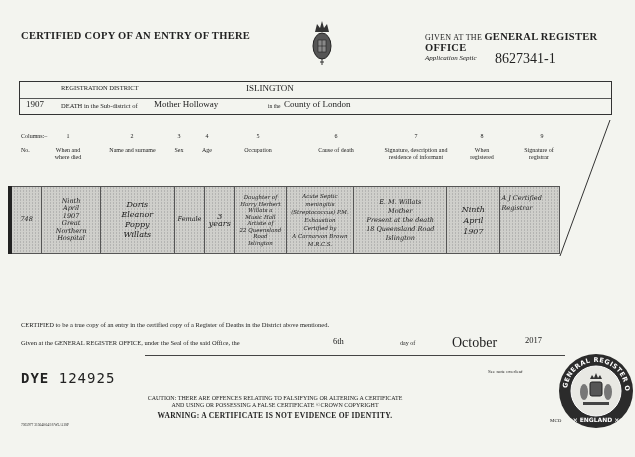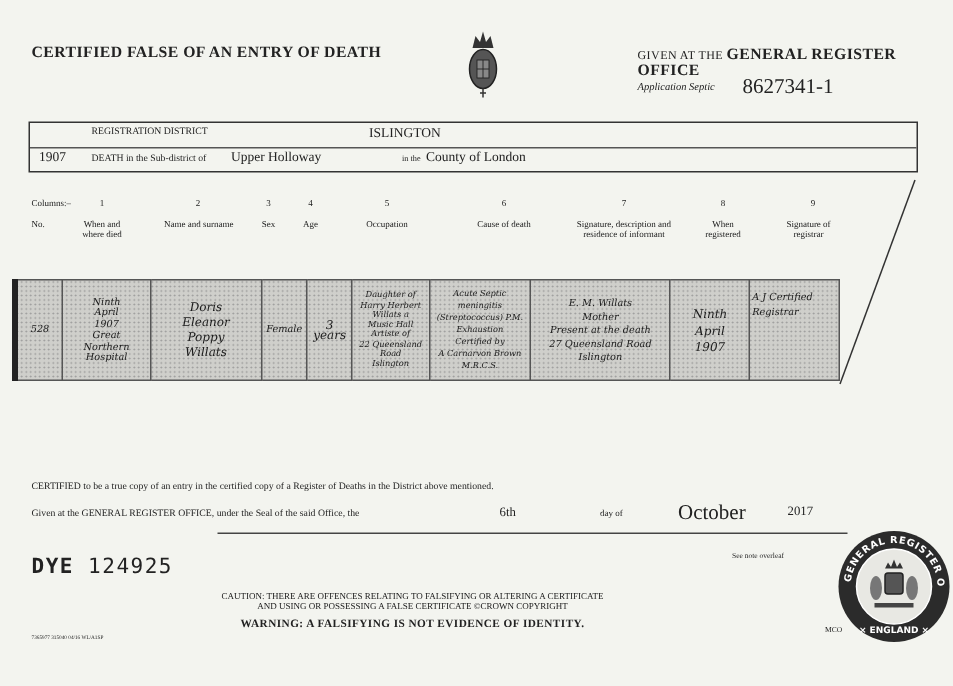--- a/index.html
+++ b/index.html
@@ -40,21 +40,21 @@
   .seenote{left:488px;top:369px;font-size:5px;}
   .seal{left:557px;top:352px;width:78px;height:78px;}
   .mco{left:550px;top:418px;font-size:5px;}
   .caution{left:130px;top:395px;width:290px;text-align:center;font-size:6px;line-height:7px;}
   .warning{left:130px;top:411px;width:290px;text-align:center;font-size:7.5px;font-weight:bold;letter-spacing:0.3px;}
   .code{left:21px;top:423px;font-size:3.5px;}
 </style>
 </head>
 <body>
 
-<div class="abs title">CERTIFIED FALSE OF AN ENTRY OF DEATH</div>
+<div class="abs title">CERTIFIED COPY OF AN ENTRY OF THERE</div>
 
 <svg class="abs crest" viewBox="0 0 22 50">
   <path d="M4 14 L6 6 L9 10 L11 3 L13 10 L16 6 L18 14 Z" fill="#333"></path>
   <ellipse cx="11" cy="28" rx="9" ry="13" fill="#555" stroke="#222"></ellipse>
   <rect x="7" y="22" width="8" height="12" fill="#888" stroke="#222" stroke-width="0.6"></rect>
   <line x1="11" y1="22" x2="11" y2="34" stroke="#222" stroke-width="0.6"></line>
   <line x1="7" y1="28" x2="15" y2="28" stroke="#222" stroke-width="0.6"></line>
   <path d="M11 41 L11 47 M9 44 L13 44" stroke="#333" stroke-width="1"></path>
 </svg>
 
@@ -62,21 +62,21 @@
 <div class="abs app">Application Septic</div>
 <div class="abs appnum">8627341-1</div>
 
 <div class="abs hdrbox">
     <div class="line"></div>
   </div>
 <div class="abs rd-label">REGISTRATION DISTRICT</div>
 <div class="abs rd-value">ISLINGTON</div>
 <div class="abs year">1907</div>
 <div class="abs sub-label">DEATH in the Sub-district of</div>
-<div class="abs sub-value">Upper Holloway</div>
+<div class="abs sub-value">Mother Holloway</div>
 <div class="abs inthe">in the</div>
 <div class="abs county">County of London</div>
 
 <div class="abs colslab">Columns:–</div>
 <div class="abs colnum" style="left:48px">1</div>
 <div class="abs colnum" style="left:112px">2</div>
 <div class="abs colnum" style="left:159px">3</div>
 <div class="abs colnum" style="left:187px">4</div>
 <div class="abs colnum" style="left:238px">5</div>
 <div class="abs colnum" style="left:316px">6</div>
@@ -95,21 +95,21 @@
 <div class="abs colhdr" style="left:373px;width:86px;white-space:pre-line">Signature, description and
 residence of informant</div>
 <div class="abs colhdr" style="left:462px;width:40px;white-space:pre-line">When
 registered</div>
 <div class="abs colhdr" style="left:514px;width:50px;white-space:pre-line">Signature of
 registrar</div>
 
 <table class="entry">
   <tbody>
       <tr>
-    <td class="edge" style="width:26px">528</td>
+    <td class="edge" style="width:26px">748</td>
     <td style="width:53px">Ninth
 April
 1907
 Great
 Northern
 Hospital</td>
     <td style="width:68px;font-size:8px;line-height:10px">Doris
 Eleanor
 Poppy
 Willats</td>
@@ -126,21 +126,21 @@
 Islington</td>
     <td style="width:62px;font-size:5.5px;line-height:8px">Acute Septic meningitis
 (Streptococcus) P.M.
 Exhaustion
 Certified by
 A Carnarvon Brown
 M.R.C.S.</td>
     <td style="width:86px;line-height:9px">E. M. Willats
 Mother
 Present at the death
-27 Queensland Road
+18 Queensland Road
 Islington</td>
     <td style="width:48px;font-size:8px;line-height:11px">Ninth
 April
 1907</td>
     <td style="width:54px;text-align:left;vertical-align:top;padding-top:6px;line-height:10px">A J Certified
 Registrar</td>
   </tr>
 </tbody>
   </table>
 
@@ -172,14 +172,14 @@
   <ellipse cx="27" cy="40" rx="4" ry="8" fill="#777"></ellipse>
   <ellipse cx="51" cy="40" rx="4" ry="8" fill="#777"></ellipse>
   <rect x="26" y="50" width="26" height="3" fill="#444"></rect>
 </svg>
 <div class="abs mco">MCO</div>
 
 <div class="abs caution">
     <div>CAUTION: THERE ARE OFFENCES RELATING TO FALSIFYING OR ALTERING A CERTIFICATE</div>
     <div>AND USING OR POSSESSING A FALSE CERTIFICATE ©CROWN COPYRIGHT</div>
   </div>
-<div class="abs warning">WARNING: A FALSIFYING IS NOT EVIDENCE OF IDENTITY.</div>
+<div class="abs warning">WARNING: A CERTIFICATE IS NOT EVIDENCE OF IDENTITY.</div>
 <div class="abs code">7365977 315040 04/16 WL/A1SP</div>
 
 </body></html>

